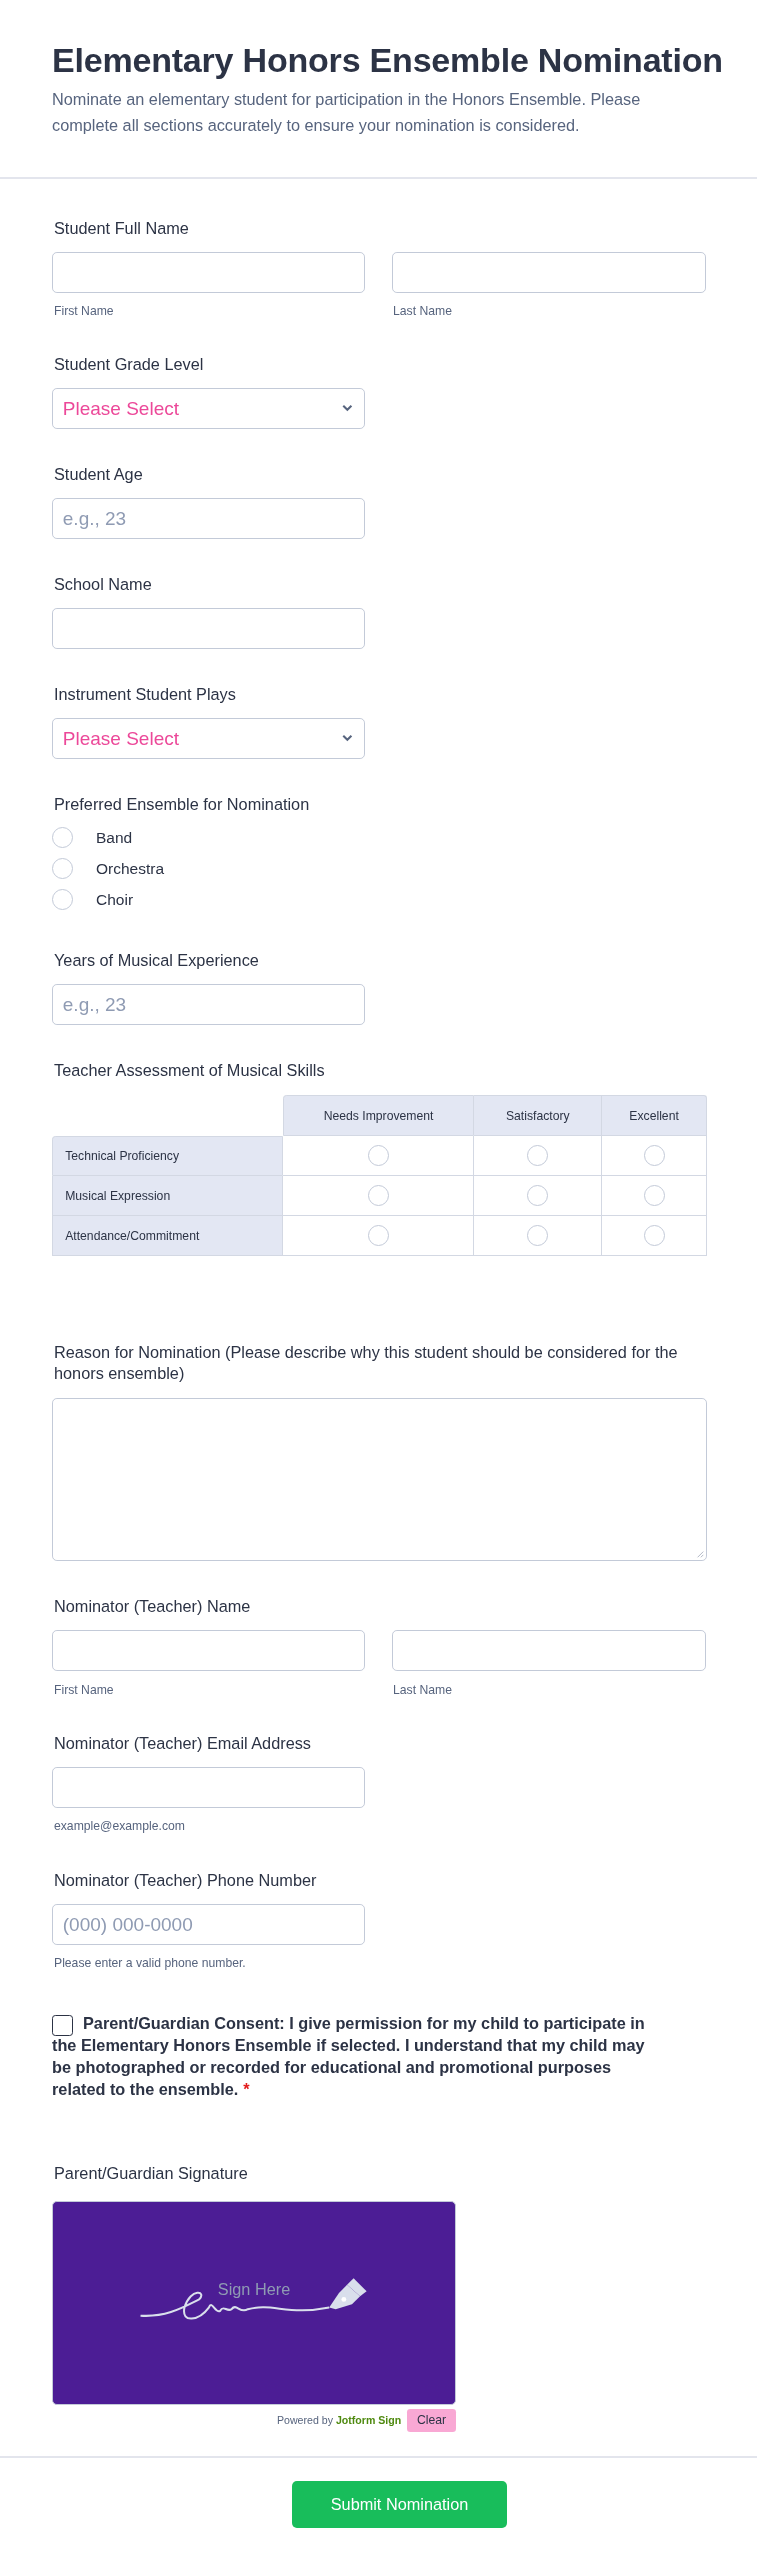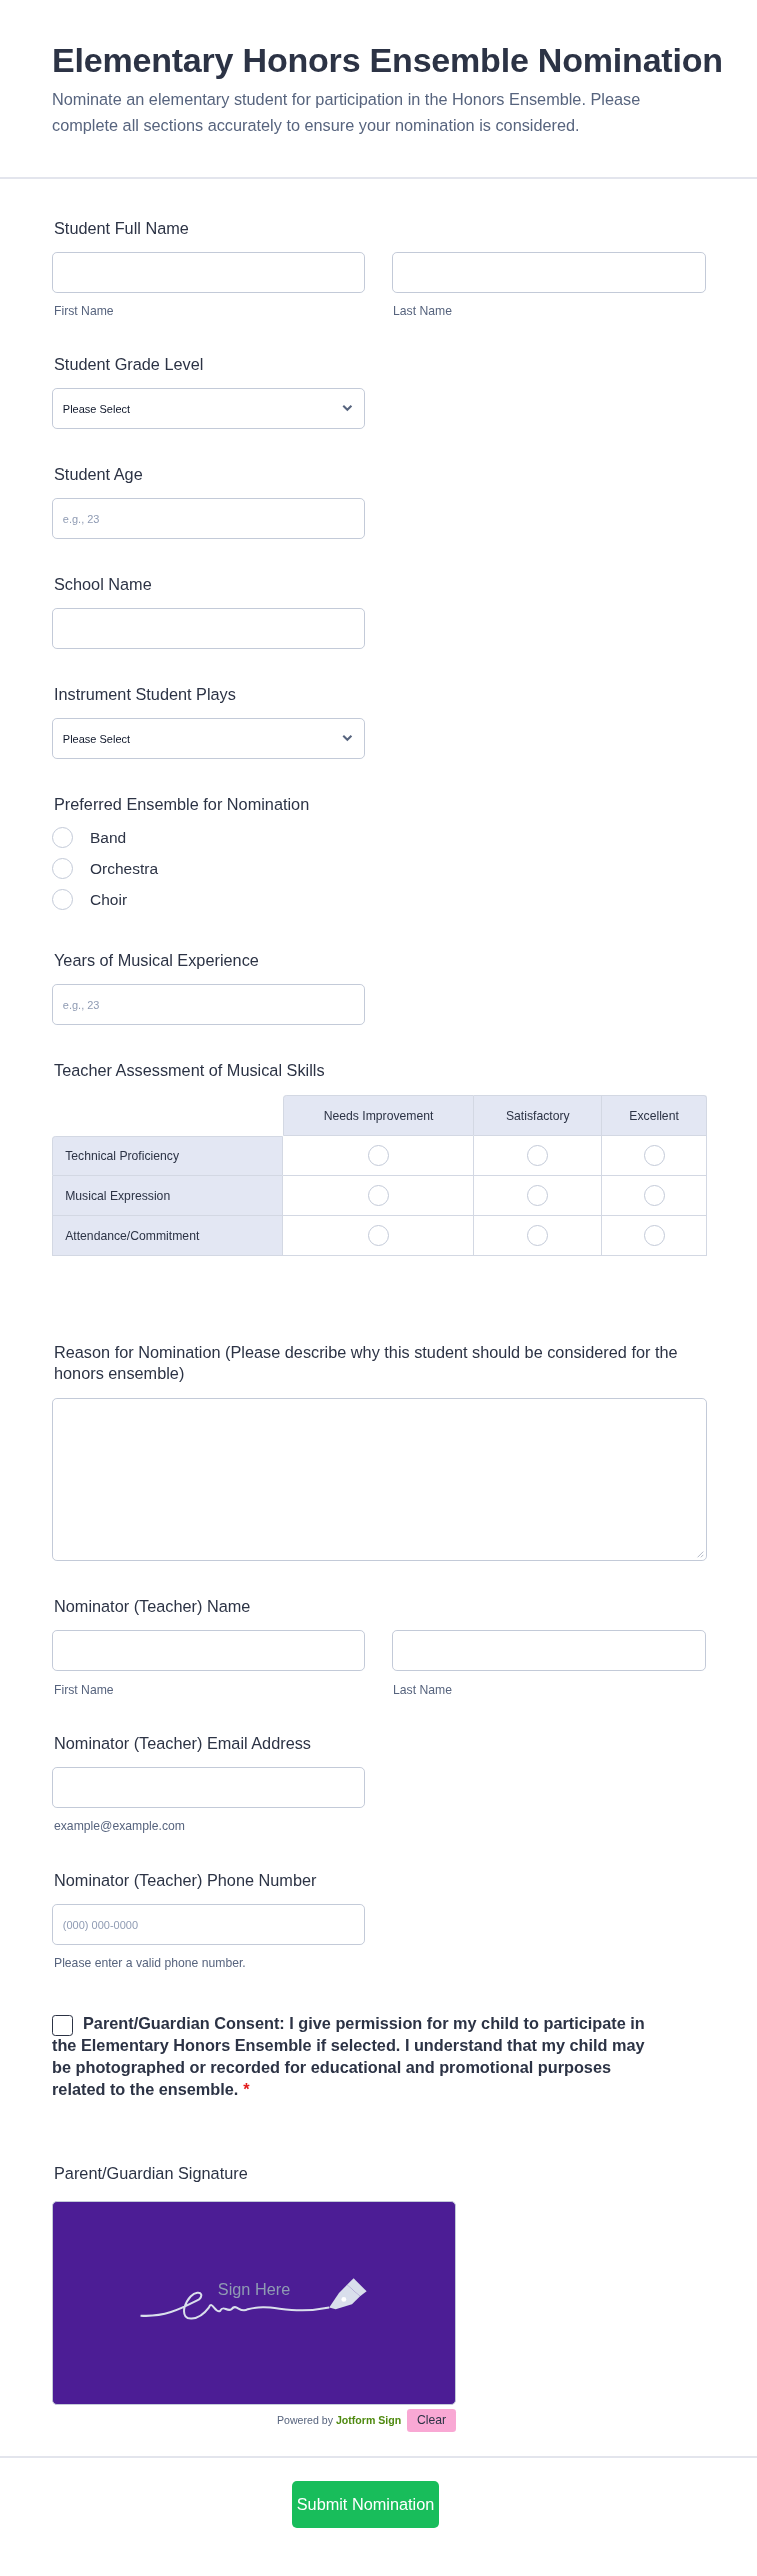--- a/index.html
+++ b/index.html
@@ -4,43 +4,43 @@
 <style>
   * { box-sizing: border-box; margin: 0; padding: 0; }
   html, body { width: 757px; background: #ffffff; }
   body { font-family: "Liberation Sans", "DejaVu Sans", sans-serif; color: #2c3345; position: relative; height: 2576px; overflow: hidden; }
   .abs { position: absolute; }
   .title { left: 52px; top: 41px; font-size: 34px; font-weight: 700; color: #2c3345; letter-spacing: -0.2px; }
   .subtitle { left: 52px; top: 86px; width: 652px; font-size: 16.3px; line-height: 26px; color: #57647e; }
   .hdivider { left: 0; width: 757px; height: 1.6px; background: #e3e5ed; }
   .label { left: 54px; font-size: 16.3px; color: #2c3345; line-height: 21px; }
   .input { background: #fff; border: 1.6px solid #c3cad8; border-radius: 4.9px; height: 41px; }
-  .input input, .input .ph { width: 100%; height: 100%; border: none; outline: none; background: transparent; font-size: 11px; padding: 0 9.8px; color: #0f172a; font-family: "Liberation Sans", sans-serif; }
+  .input input, .input .ph { width: 100%; height: 100%; border: none; outline: none; background: transparent; font-size: 19px; padding: 0 9.8px; color: #ec4899; font-family: "Liberation Sans", sans-serif; }
   .ph { display: flex; align-items: center; color: #8f9bb3; }
   .input input::placeholder { color: #8f9bb3; }
   .sublabel { font-size: 12.2px; color: #57647e; }
   .chev { position: absolute; right: 9.8px; top: 11.4px; width: 14.7px; height: 14.7px; }
-  .radio-row { left: 52px; display: flex; align-items: center; gap: 17px; font-size: 15.5px; color: #2c3345; }
+  .radio-row { left: 52px; display: flex; align-items: center; gap: 23px; font-size: 15.5px; color: #2c3345; }
   .radio { width: 21px; height: 21px; border: 1.6px solid #c3cad8; border-radius: 50%; background: #fff; display: inline-block; }
   table.matrix { border-collapse: separate; border-spacing: 0; font-size: 12.2px; color: #2c3345; }
   .matrix th, .matrix td { border-right: 0.8px solid #d3d8e3; border-bottom: 0.8px solid #d3d8e3; }
   .matrix th { background: #e3e7f3; font-weight: 400; height: 41px; text-align: center; border-top: 0.8px solid #d3d8e3; }
   .matrix th.blank { background: transparent; border: none; }
   .matrix td.rowh { background: #e3e7f3; text-align: left; padding-left: 12.2px; border-left: 0.8px solid #d3d8e3; width: 231px; }
   .matrix td { height: 40px; text-align: center; }
   .matrix td .radio { width: 21px; height: 21px; vertical-align: middle; }
   .textarea { background: #fff; border: 1.6px solid #c3cad8; border-radius: 4.9px; }
   .checkbox { width: 21px; height: 21px; border: 1.6px solid #2c3345; border-radius: 3.3px; background: #fff; }
   .consent { left: 52px; top: 2012px; width: 595px; font-size: 16.3px; line-height: 22px; color: #2c3345; text-indent: 31px; font-weight: bold; }
   .req { color: #e21b1b; margin-left: 4.9px; }
   .sigpad { left: 52px; top: 2201px; width: 404px; height: 204px; border: 1.6px solid #c3cad8; border-radius: 4.9px; background: #4c1d95; }
   .powered { font-size: 10.6px; color: #57647e; }
   .powered b { color: #4f8a10; }
   .clear-btn { background: #f9a8d4; border-radius: 3.3px; font-size: 12.2px; color: #2c3345; text-align: center; line-height: 23px; width: 49px; height: 23px; }
-  .submit { left: 292px; top: 2481px; width: 147px; height: 47px; background: #18bd5b; border-radius: 4.9px; color: #fff; font-size: 16.3px; text-align: center; line-height: 47px; border: none; }
+  .submit { left: 292px; top: 2481px; width: 215px; height: 47px; background: #18bd5b; border-radius: 4.9px; color: #fff; font-size: 16.3px; text-align: center; line-height: 47px; border: none; }
 </style>
 </head>
 <body>
 
 <div class="abs title">Elementary Honors Ensemble Nomination</div>
 <div class="abs subtitle">Nominate an elementary student for participation in the Honors Ensemble. Please complete all sections accurately to ensure your nomination is considered.</div>
 <div class="abs hdivider" style="top:177px"></div>
 
 <div class="abs label" style="top:218px">Student Full Name</div>
 <div class="abs input" style="left:52px;top:252px;width:313px"><input type="text" style=""></div>

